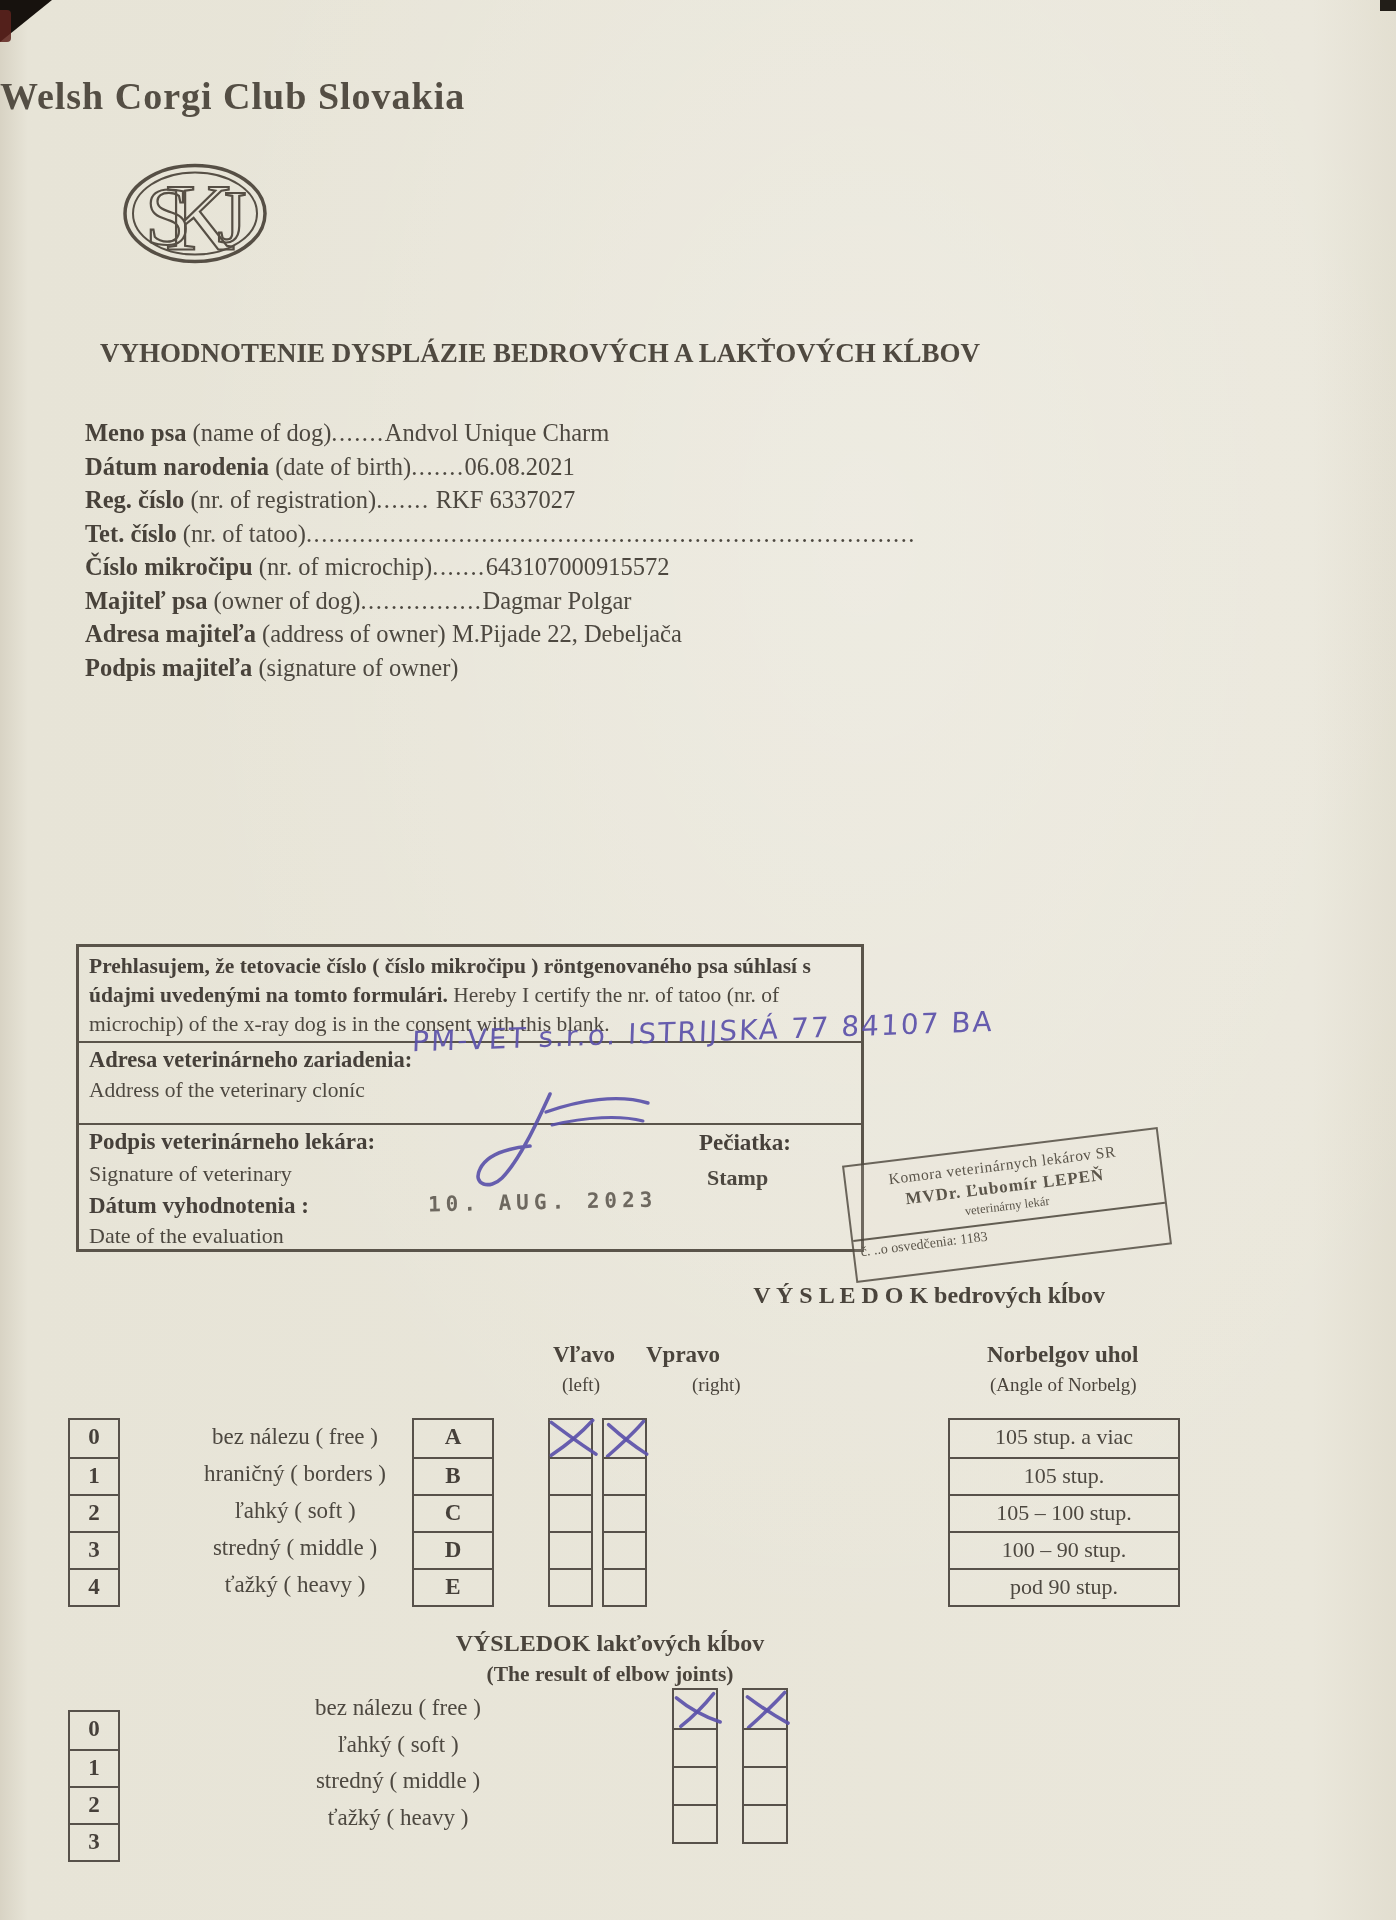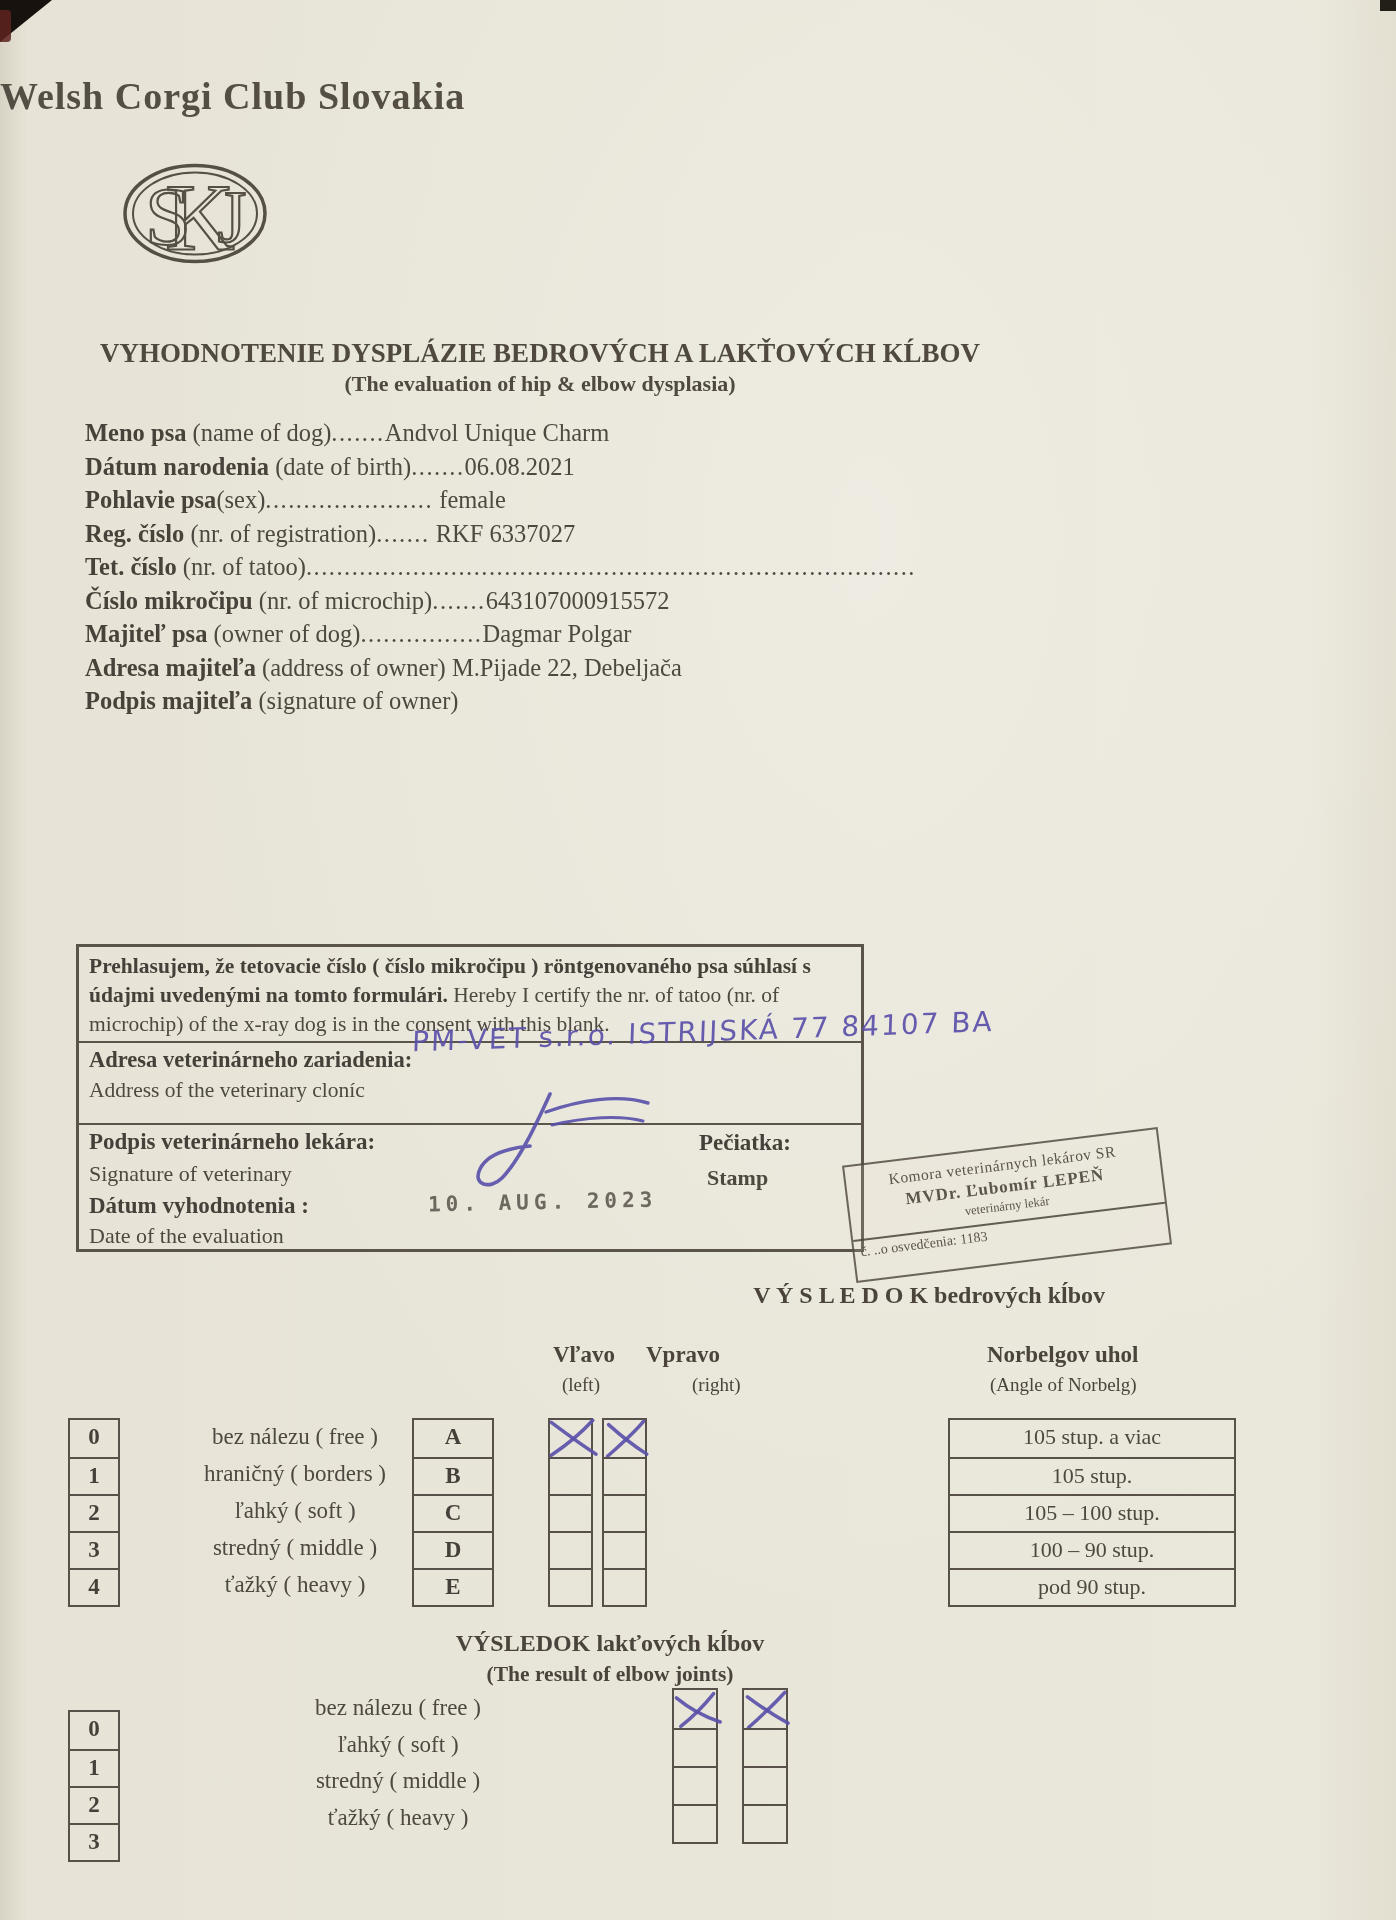--- a/index.html
+++ b/index.html
@@ -108,26 +108,24 @@
 
   <svg class="logo" viewBox="0 0 150 103">
     <ellipse cx="75" cy="51.5" rx="70" ry="48" fill="none" stroke="#564f45" stroke-width="3.5"></ellipse>
     <ellipse cx="75" cy="51.5" rx="62" ry="41" fill="none" stroke="#564f45" stroke-width="2"></ellipse>
     <text x="48" y="82" font-family="Liberation Serif, serif" font-size="82" fill="none" stroke="#564f45" stroke-width="2.2" text-anchor="middle">S</text>
     <text x="80" y="88" font-family="Liberation Serif, serif" font-size="96" fill="none" stroke="#564f45" stroke-width="2.2" text-anchor="middle">K</text>
     <text x="112" y="80" font-family="Liberation Serif, serif" font-size="74" fill="none" stroke="#564f45" stroke-width="2.2" text-anchor="middle">J</text>
   </svg>
 
   <div class="title-sk">VYHODNOTENIE DYSPLÁZIE BEDROVÝCH A LAKŤOVÝCH KĹBOV</div>
-  <div class="title-en">(The evaluation of hip &amp; elbow dysplasia)</div>
 
   <div class="fields">
     <div class="field-line"><b>Meno psa</b> <span>(name of dog)</span><span class="dots">.......</span><span>Andvol Unique Charm</span></div>
     <div class="field-line"><b>Dátum narodenia</b> <span>(date of birth)</span><span class="dots">.......</span><span>06.08.2021</span></div>
-    <div class="field-line"><b>Pohlavie psa</b><span>(sex)</span><span class="dots">......................</span><span>  female</span></div>
     <div class="field-line"><b>Reg. číslo</b> <span>(nr. of registration)</span><span class="dots">.......</span><span> RKF 6337027</span></div>
     <div class="field-line"><b>Tet. číslo</b> <span>(nr. of tatoo)</span><span class="dots">................................................................................</span><span></span></div>
     <div class="field-line"><b>Číslo mikročipu</b> <span>(nr. of microchip)</span><span class="dots">.......</span><span>643107000915572</span></div>
     <div class="field-line"><b>Majiteľ psa</b> <span>(owner of dog)</span><span class="dots">................</span><span>Dagmar Polgar</span></div>
     <div class="field-line"><b>Adresa majiteľa</b> <span>(address of owner)</span><span class="dots"></span><span>  M.Pijade 22, Debeljača</span></div>
     <div class="field-line"><b>Podpis majiteľa</b> <span>(signature of owner)</span><span class="dots"></span><span></span></div>
   </div>
 
   <div class="decl">
     <div class="decl-text"><b>Prehlasujem, že tetovacie číslo ( číslo mikročipu ) röntgenovaného psa súhlasí s údajmi uvedenými na tomto formulári.</b><span> Hereby I certify the nr. of tatoo (nr. of microchip) of the x-ray dog  is in the consent with this blank.</span></div>
@@ -212,21 +210,21 @@
         <path d="M6,7 C16,16 30,27 41,34"></path>
           <path d="M38,4 C29,15 15,27 5,36"></path>
       </svg>
     </div>
     <div class="cell"></div>
     <div class="cell"></div>
     <div class="cell"></div>
     <div class="cell"></div>
   </div>
 
-  <div class="vstack norb" style="left:948px; top:1418px; width:288px;">
+  <div class="vstack norb" style="left:948px; top:1418px; width:232px;">
     <div class="cell">105 stup. a viac</div>
     <div class="cell">105 stup.</div>
     <div class="cell">105 – 100 stup.</div>
     <div class="cell">100 – 90 stup.</div>
     <div class="cell">pod 90 stup.</div>
   </div>
 
   <div class="sec-head elbow-head">VÝSLEDOK  lakťových kĺbov</div>
   <div class="sec-head elbow-sub">(The result of elbow joints)</div>
 

